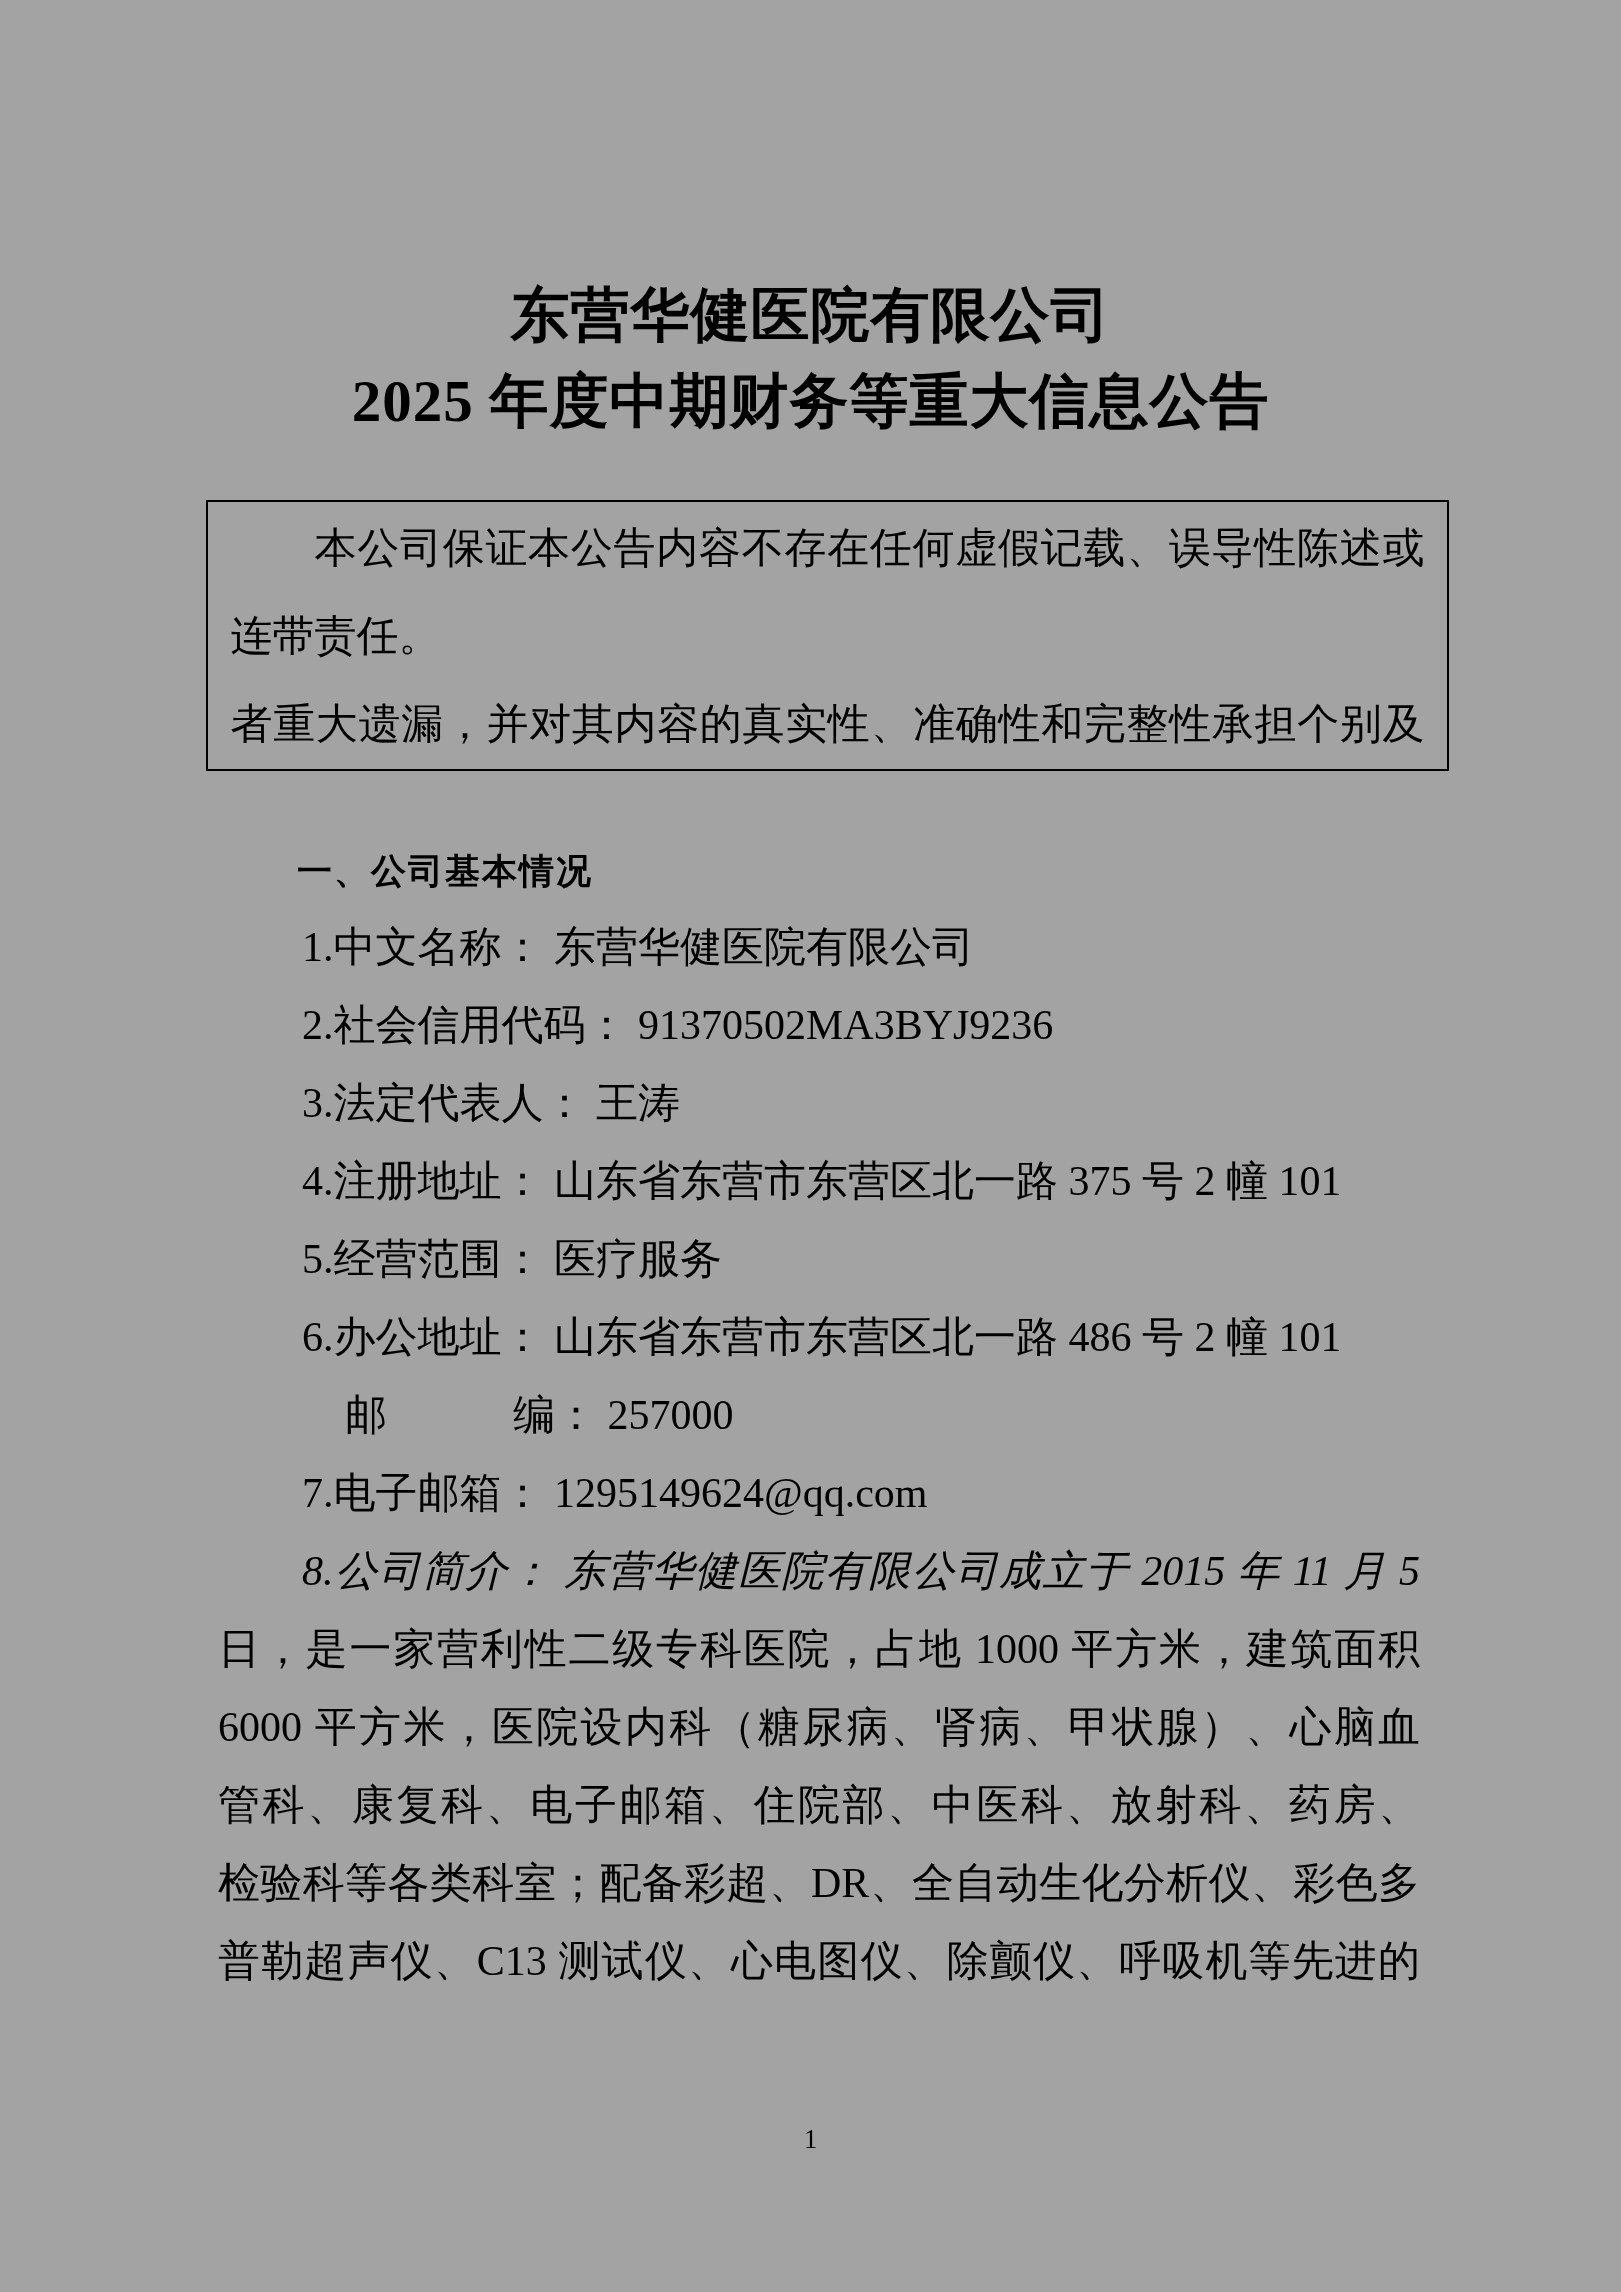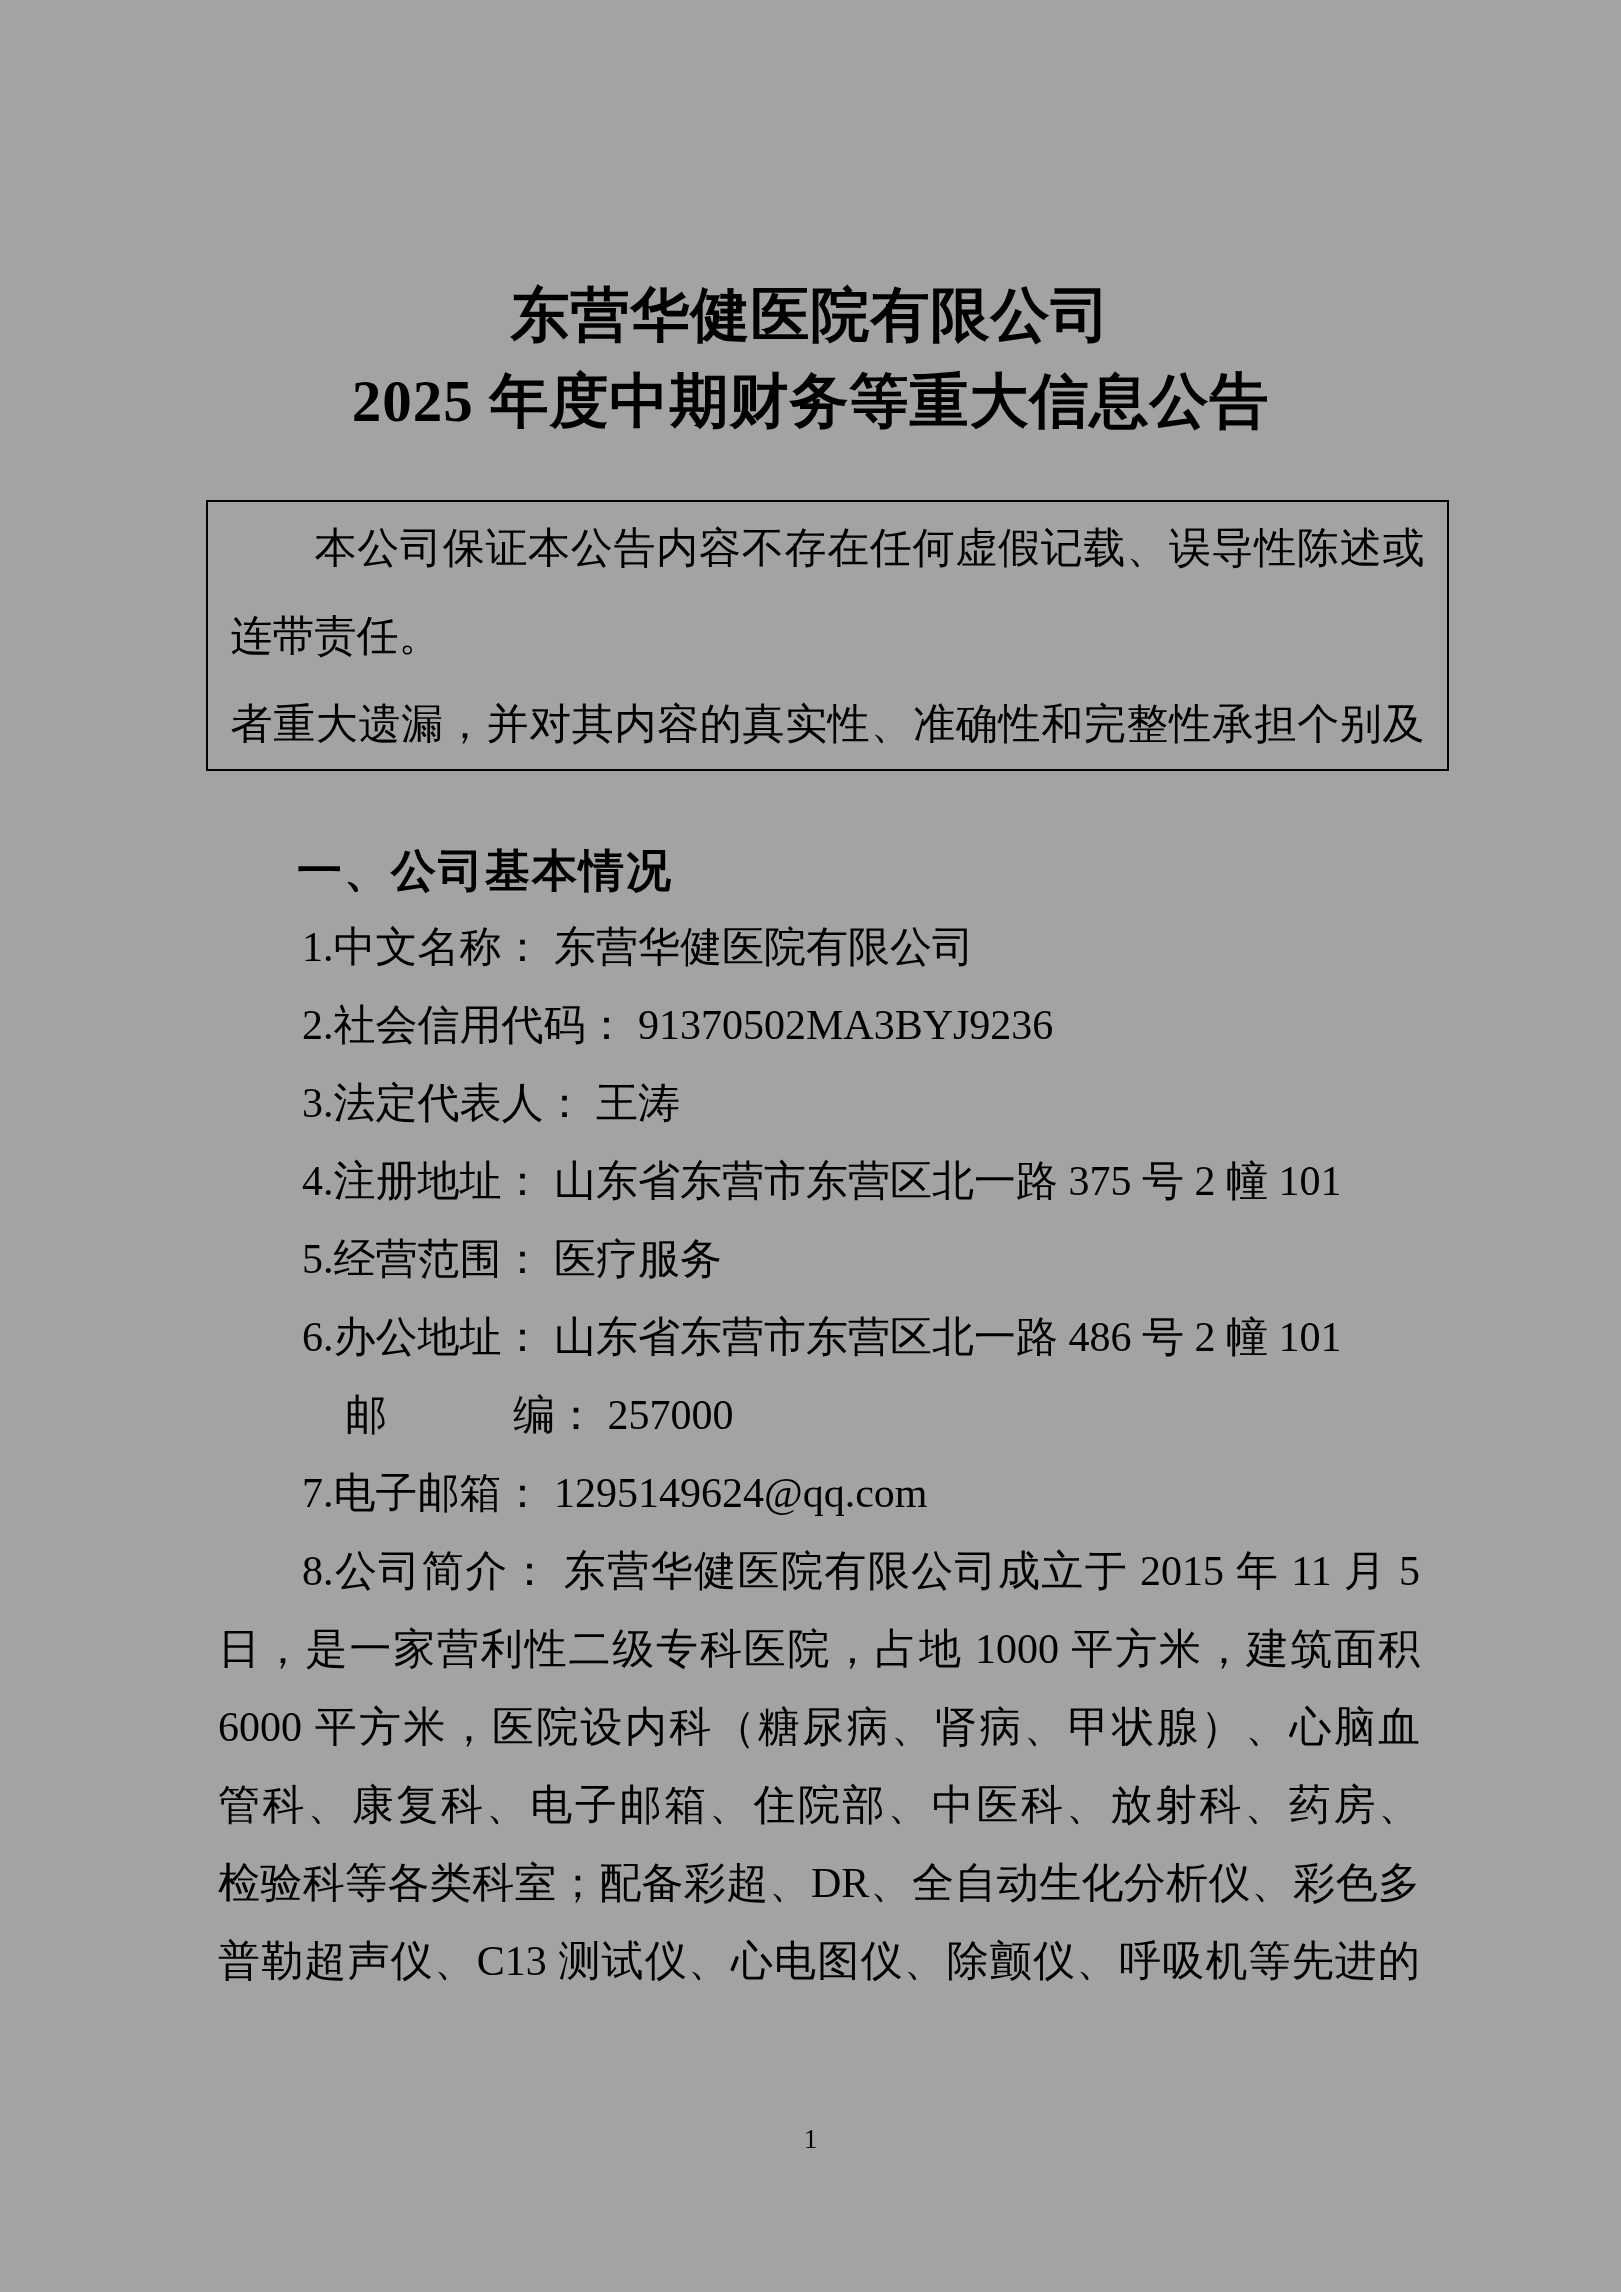--- a/index.html
+++ b/index.html
@@ -29,34 +29,34 @@
     font-size:42px;
     line-height:88px;
   }
   .disc-line { text-align:left; }
   .disc-line.justify { text-align:justify; text-align-last:justify; }
   .disc-line.indent { text-indent:84px; }
   .section-heading {
     margin:75px 0 0 297px;
     font-family:"Liberation Sans", sans-serif;
     font-weight:bold;
-    font-size:45px;
+    font-size:35px;
     line-height:49px;
     letter-spacing:2px;
   }
   .content {
     margin:12.7px 0 0 218px;
     width:1202px;
     font-size:42px;
     line-height:78px;
   }
   .item-line { text-indent:84px; white-space:nowrap; }
   .mail-line { text-indent:127px; }
   .para-line { text-align:justify; text-align-last:justify; }
-  .para-line.first { text-indent:84px; }
+  .para-line.first { text-indent:84px;font-style:italic; }
   .page-number {
     position:absolute;
     top:2125px;
     left:0;
     width:100%;
     text-align:center;
     font-size:26.5px;
     line-height:29px;
   }
 </style>

